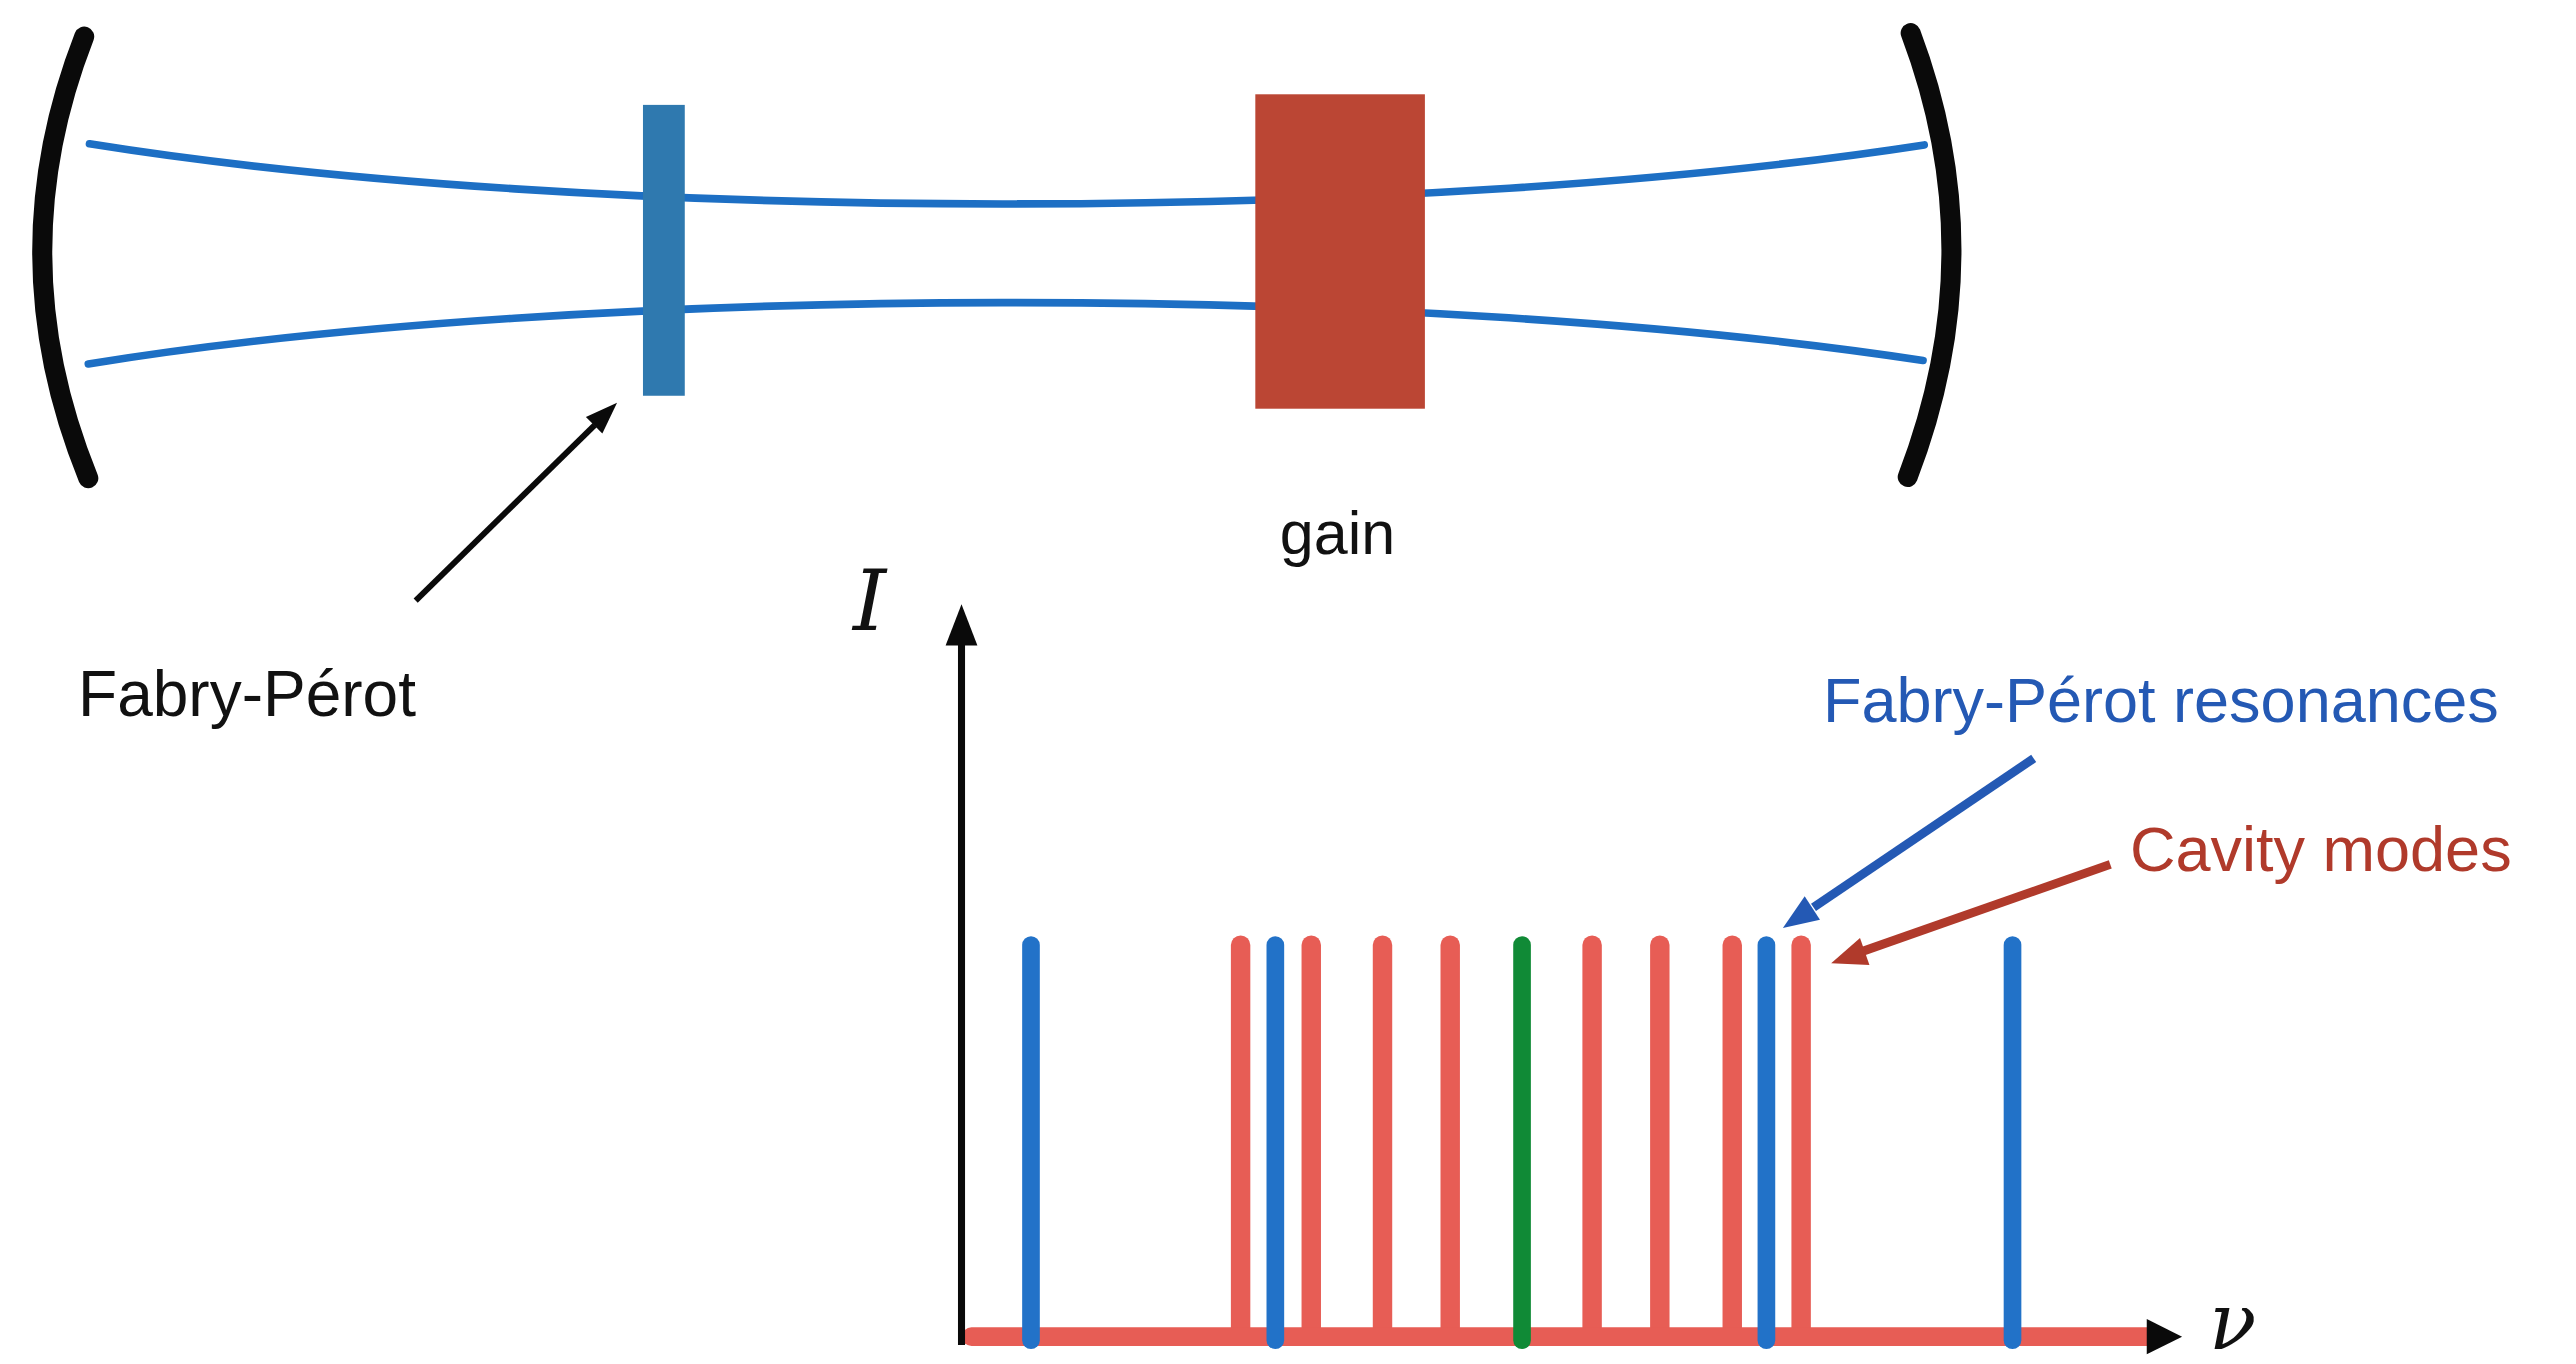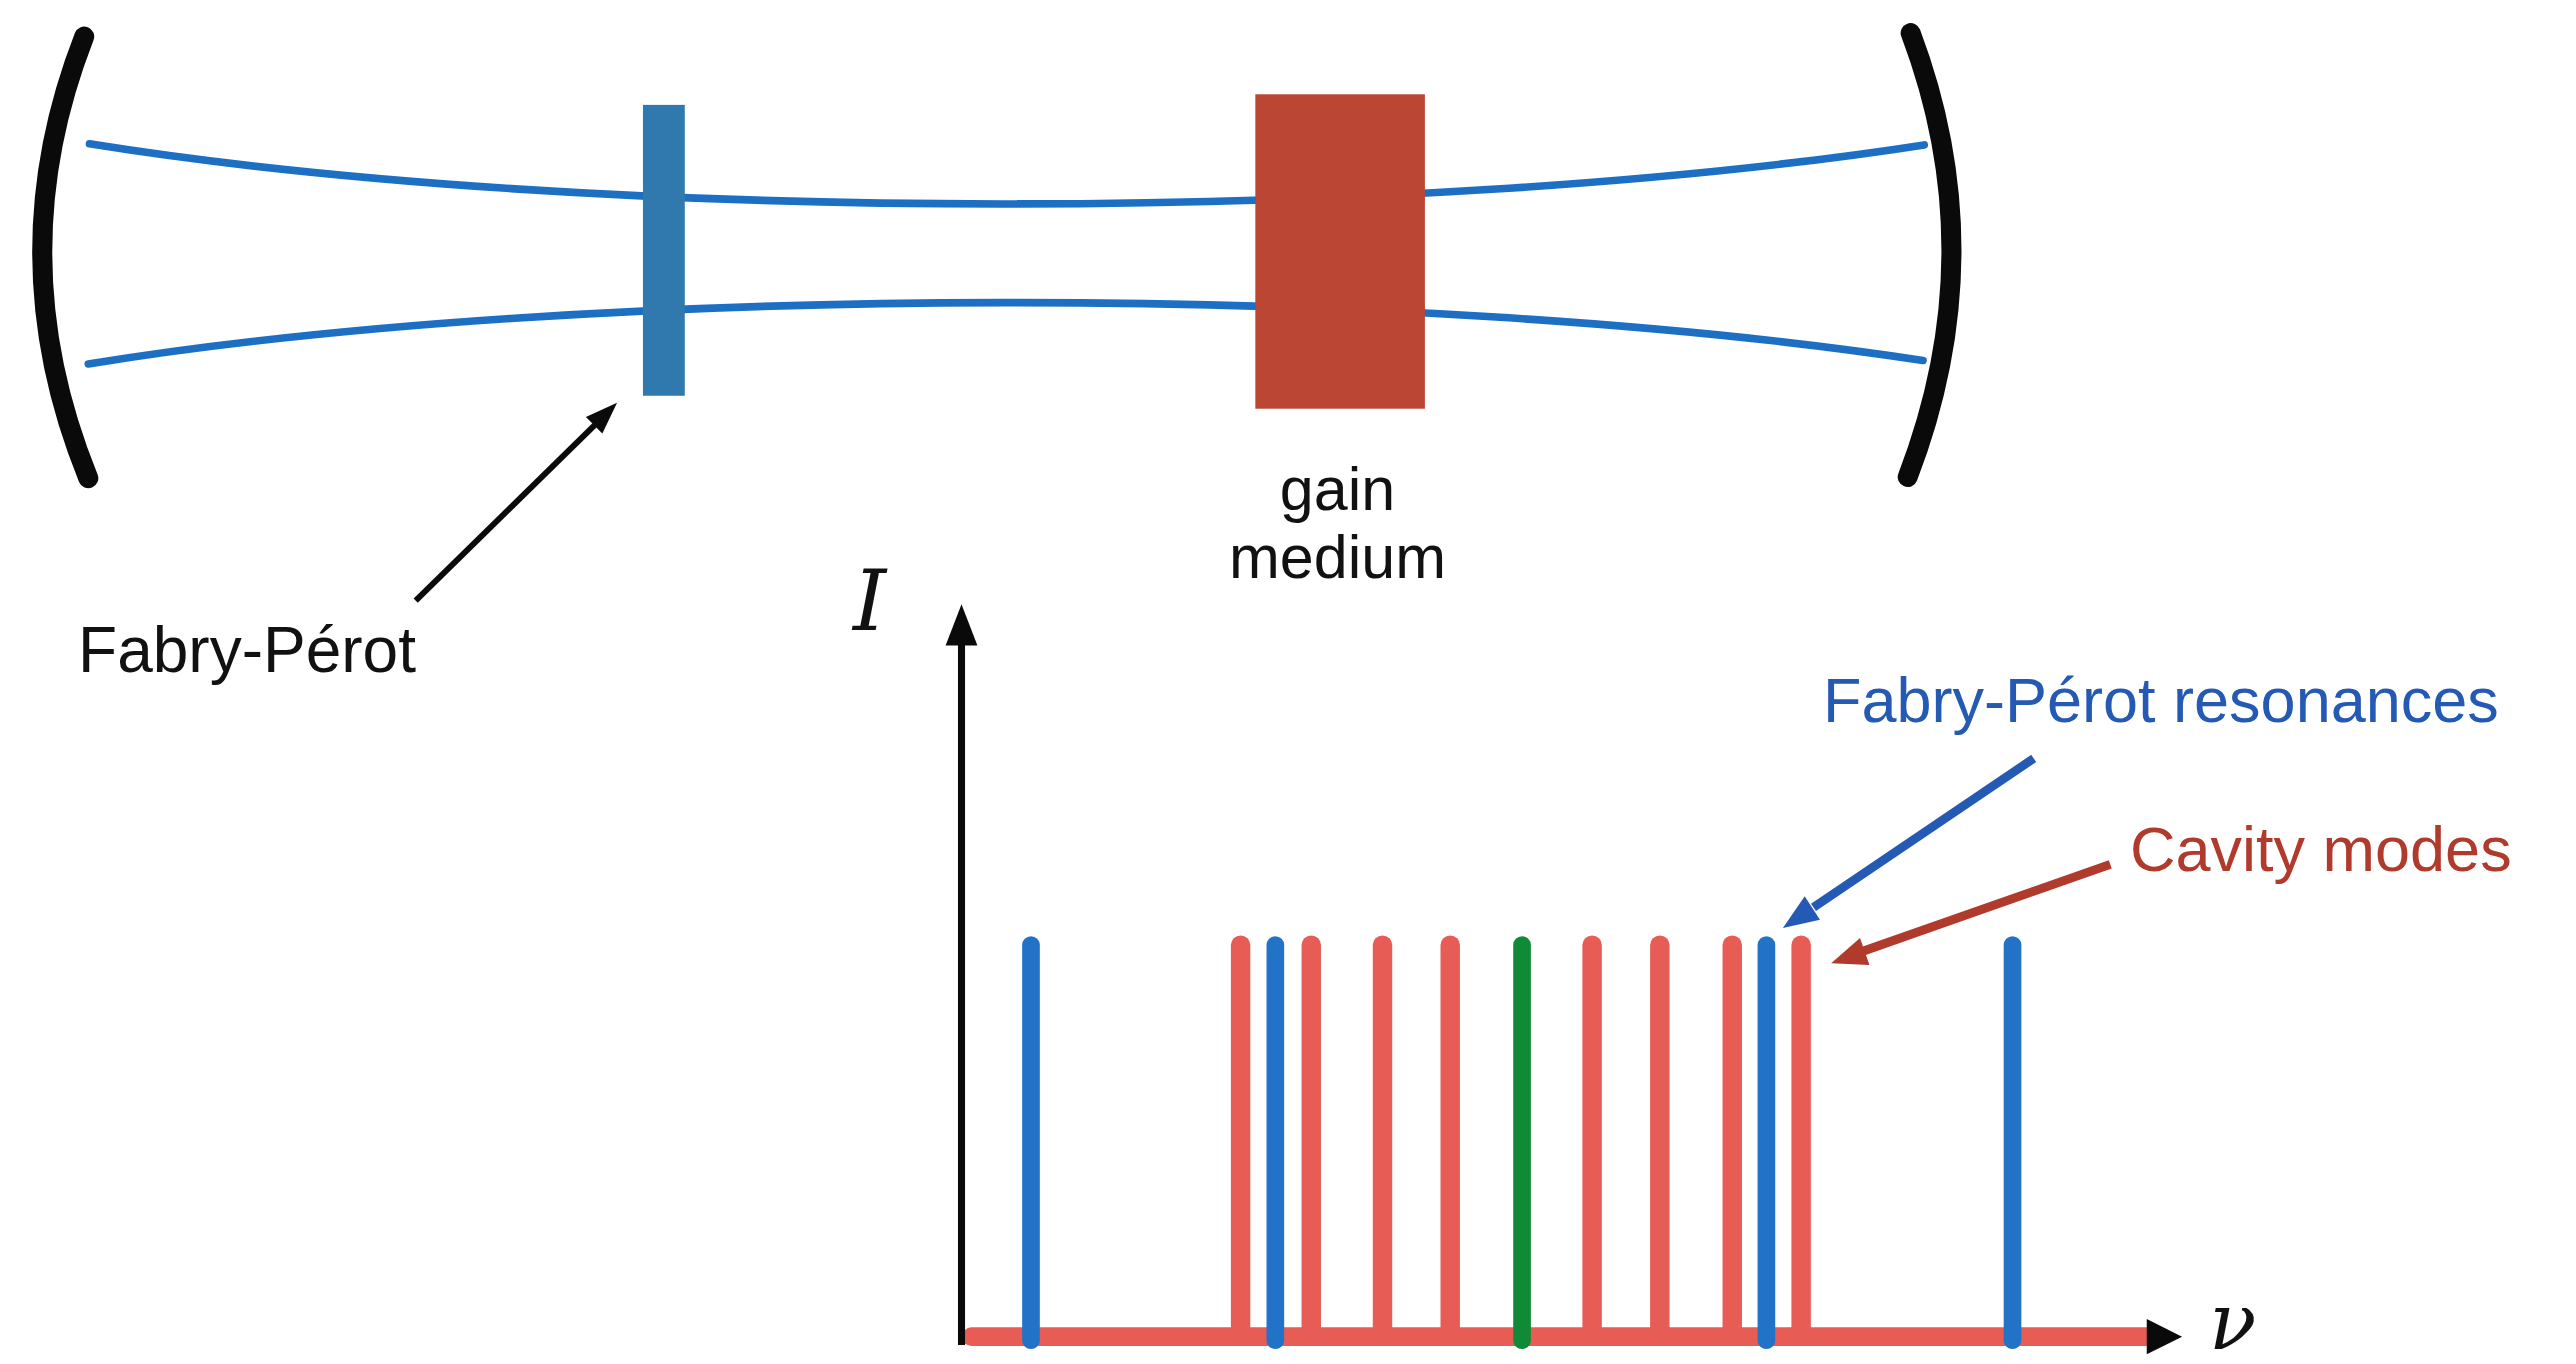--- a/index.html
+++ b/index.html
@@ -1,20 +1,20 @@
 <!DOCTYPE html>
 <html style="font-size:9.4px"><head>
 <meta charset="utf-8">
 <style>
   html,body{margin:0;padding:0;background:#ffffff;}
   .canvas{position:relative;width:2576px;height:1365px;background:#ffffff;overflow:hidden;
           font-family:"Liberation Sans",sans-serif;}
   .canvas svg{position:absolute;left:0;top:0;width:2576px;height:1365px;}
   .lbl{position:absolute;color:#111;}
-  .lbl-center{text-align:center;}
+  .lbl-center{text-align:center;margin-top:44px;}
   .serif-math{font-family:"DejaVu Serif",serif;font-style:italic;}
   .nowrap{white-space:nowrap;}
   #fp-filter-label{left:35px;top:611px;width:424px;font-size:64px;line-height:1.22;}
   #gain-label{left:1149px;top:455px;width:377px;font-size:61px;line-height:1.12;}
   #i-label{left:853px;top:552px;font-size:84px;}
   #nu-label{left:2209px;top:1277px;font-size:78px;}
   #fp-res-label{left:1823px;top:664px;font-size:63px;}
   #cavity-label{left:2130px;top:813px;font-size:63px;}
 </style>
 </head>
@@ -68,21 +68,20 @@
     <line x1="3584" y1="1468" x2="3165" y2="1615" stroke-width="15" stroke="#b03a2b"></line>
     <polygon points="3110,1636 3159,1593 3175,1639" fill="#b03a2b"></polygon>
   </svg>
 
   <div class="lbl lbl-center" id="fp-filter-label">
     <div>Fabry-Pérot</div>
   </div>
 
   <div class="lbl lbl-center" id="gain-label">
     <div>gain</div>
-    <div>medium</div>
   </div>
 
   <div class="lbl serif-math" id="i-label">I</div>
 
   <div class="lbl serif-math" id="nu-label">ν</div>
 
   <div class="lbl nowrap" id="cavity-label" style="color: rgb(176, 58, 43);">Cavity modes</div>
 
   <div class="lbl nowrap" id="fp-res-label" style="color: rgb(36, 89, 180);">Fabry-Pérot resonances</div>
 </div>

